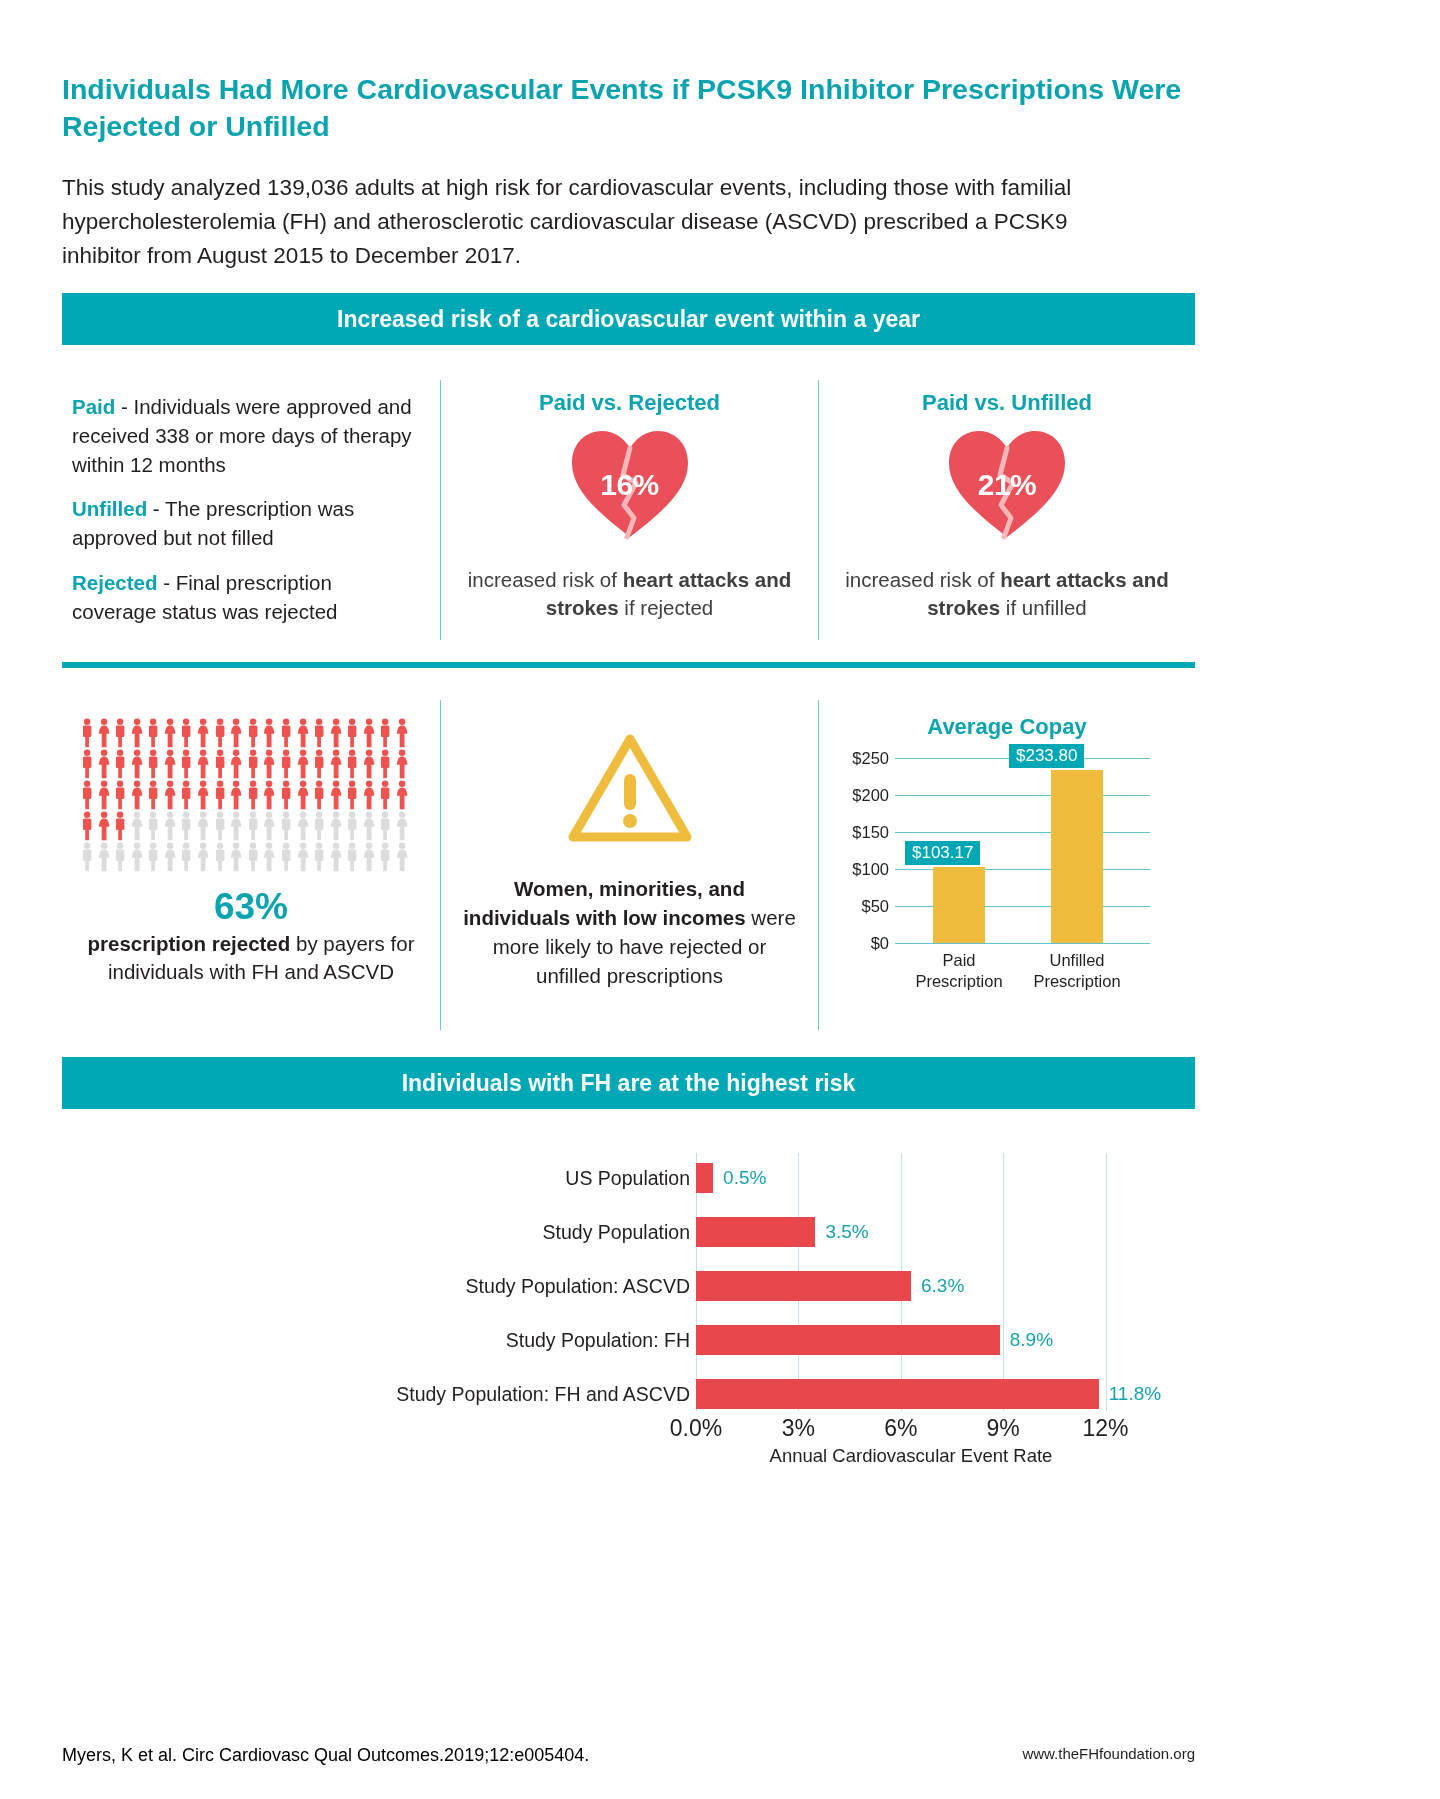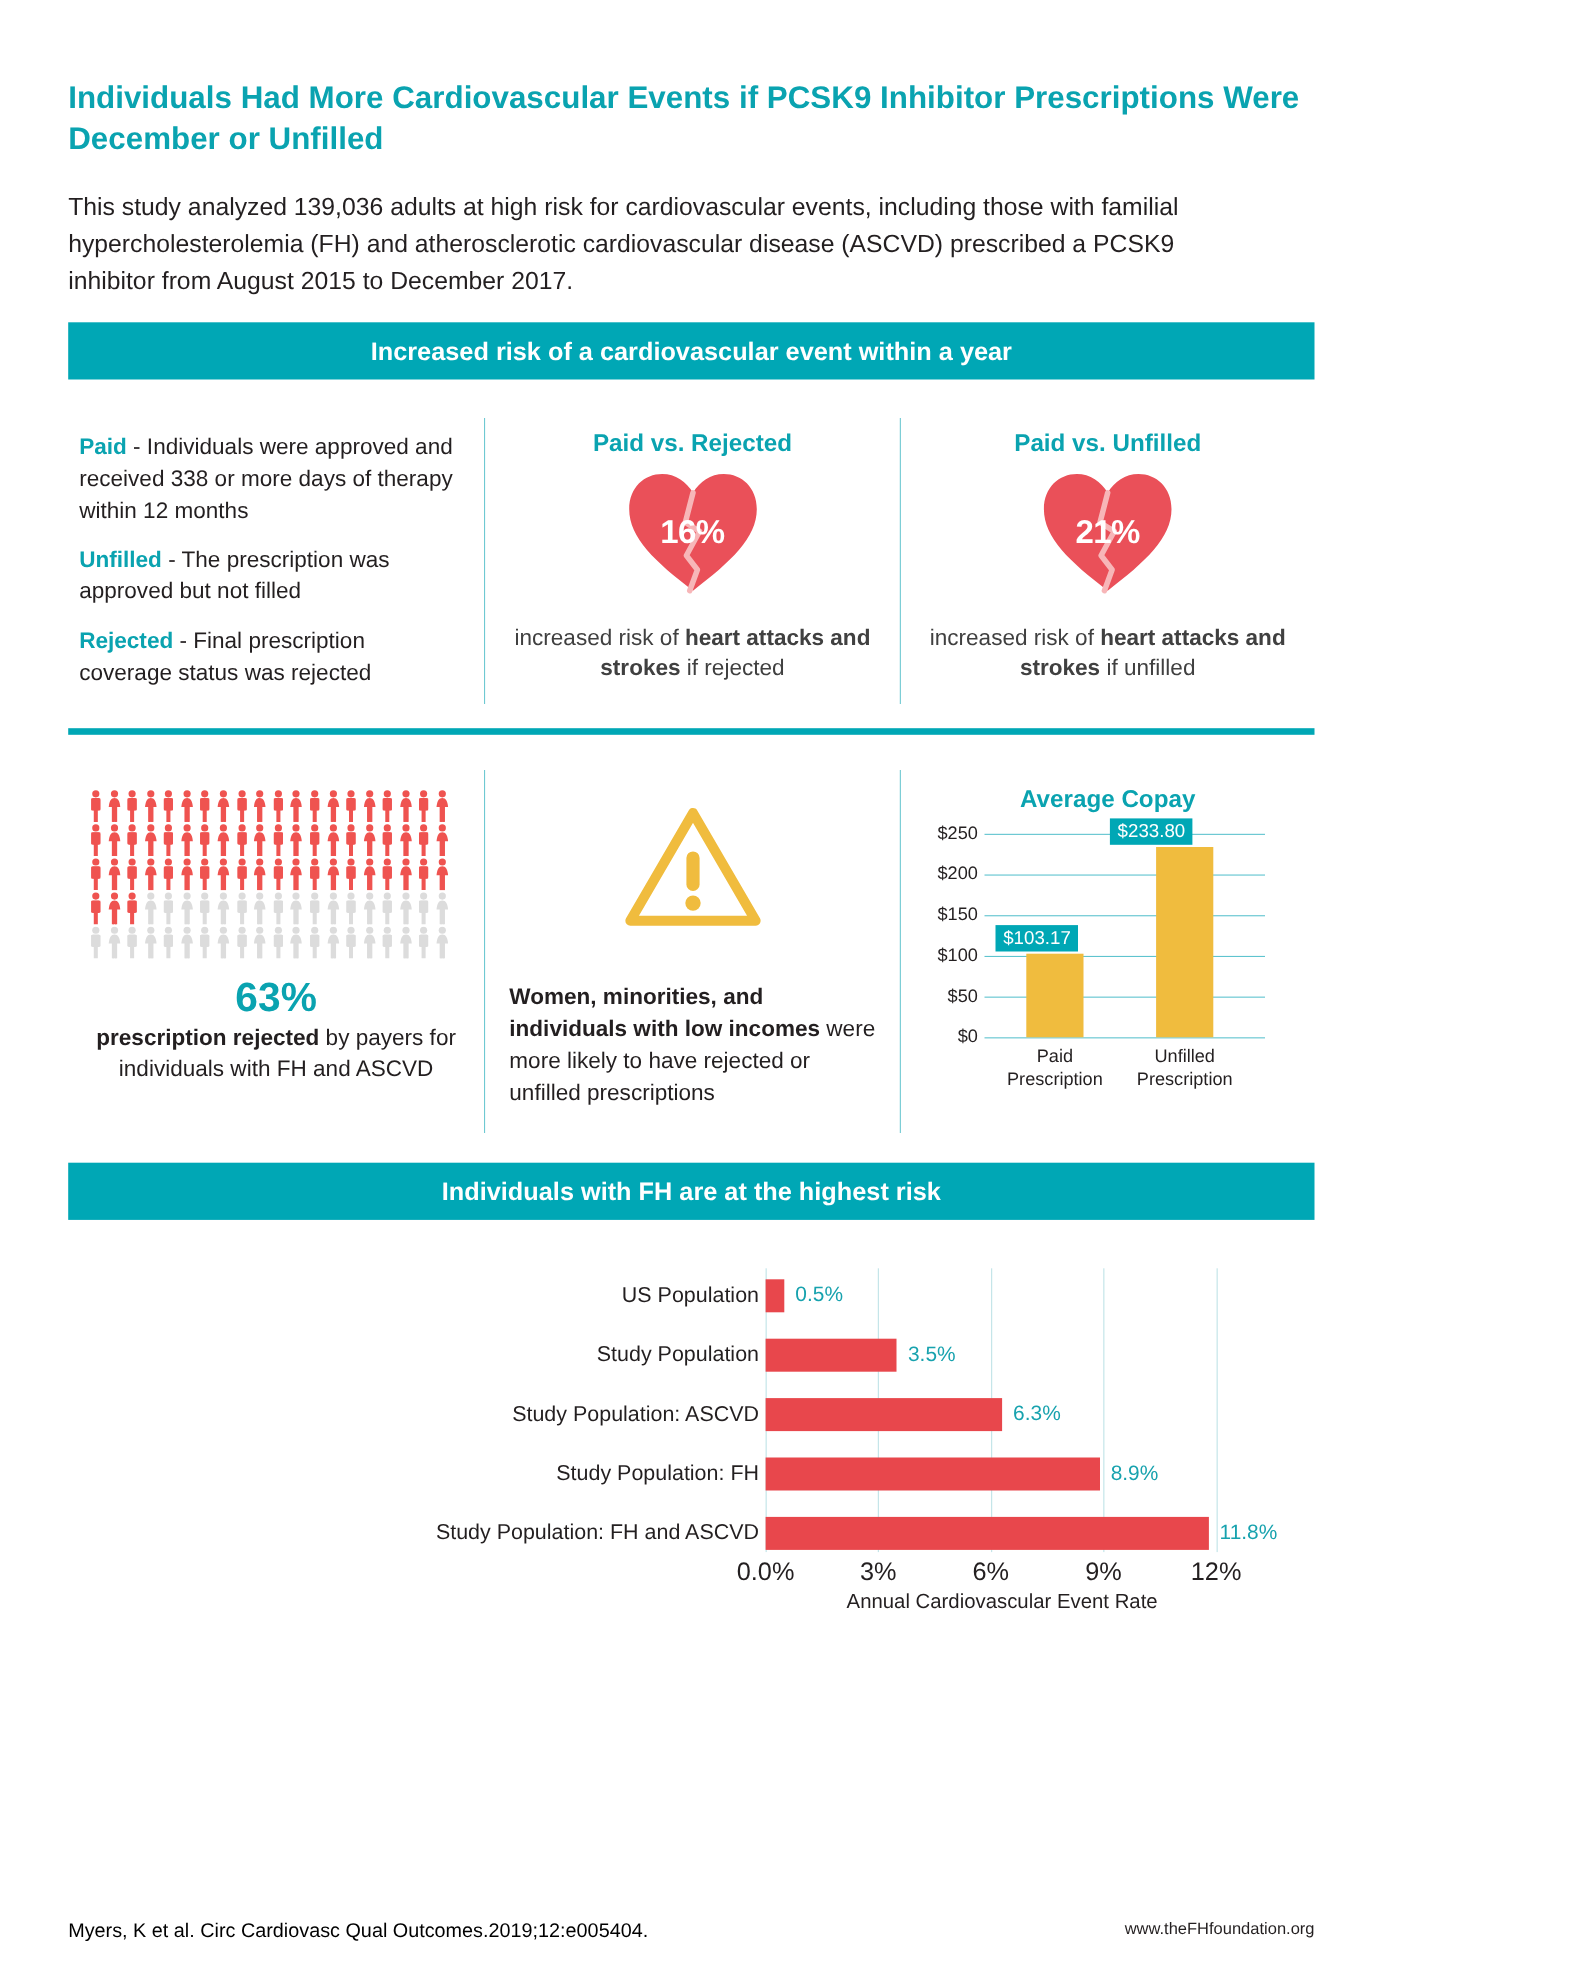--- a/index.html
+++ b/index.html
@@ -41,21 +41,21 @@
   .s2c{width:377px;border-left:1.5px solid #6fc9d2;}
 
   .pictogram{margin:18px 0 0 18px;width:330px;}
   .prow{display:flex;gap:2.4px;margin-bottom:1px;}
   .pfig{width:14.2px;height:30px;}
   .bignum{text-align:center;font-size:37px;font-weight:bold;color:#0aa3b0;margin-top:14px;}
   .bigcap{text-align:center;font-size:20.5px;line-height:1.38;margin-top:2px;}
   .bigcap b{font-weight:bold;}
 
   .warnwrap{display:flex;justify-content:center;align-items:center;height:130px;margin-top:22px;}
-  .warncap{font-size:20.5px;line-height:1.42;margin-top:40px;padding:0 22px;}
+  .warncap{text-align:center;font-size:20.5px;line-height:1.42;margin-top:22px;padding:0 22px;}
   .warncap b{font-weight:bold;}
 
   
   .copaytitle{text-align:center;font-size:22px;font-weight:bold;color:#0aa3b0;margin-top:14px;}
   .copaychart{position:relative;margin:18px 0 0 14px;width:345px;height:230px;}
   .cp-plot{position:absolute;left:62px;top:0;width:255px;height:185px;}
   .cp-grid{position:absolute;left:0;width:100%;height:1px;background:#5fc4cf;}
   .cp-ylab{position:absolute;right:0;font-size:16.5px;color:#231f20;text-align:right;
            transform:translateY(-50%);width:56px;}
   .cp-bar{position:absolute;bottom:0;width:52px;background:#f0bc3e;}
@@ -78,21 +78,21 @@
 
   
   .foot-l{position:absolute;left:62px;top:1745px;font-size:18px;color:#000000;}
   .foot-r{position:absolute;right:45px;top:1745px;font-size:15px;color:#231f20;}
 </style>
 </head>
 <body>
 
 <div class="page">
 
-  <h1 class="title">Individuals Had More Cardiovascular Events if PCSK9 Inhibitor Prescriptions Were December or Unfilled</h1>
+  <h1 class="title">Individuals Had More Cardiovascular Events if PCSK9 Inhibitor Prescriptions Were Rejected or Unfilled</h1>
   <p class="intro">This study analyzed 139,036 adults at high risk for cardiovascular events, including those with familial hypercholesterolemia (FH) and atherosclerotic cardiovascular disease (ASCVD) prescribed a PCSK9 inhibitor from August 2015 to December 2017.</p>
 
   <div class="banner banner1">
     <span>Increased risk of a cardiovascular event within a year</span>
   </div>
 
   <div class="sec1">
 
     <div class="col c1">
       <div class="deftxt">

